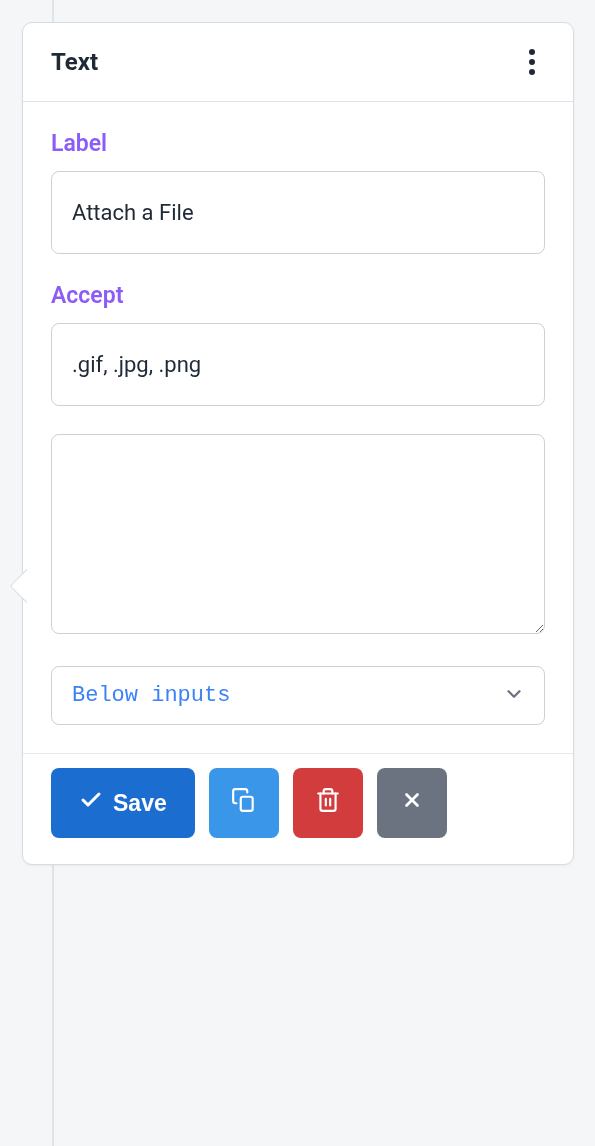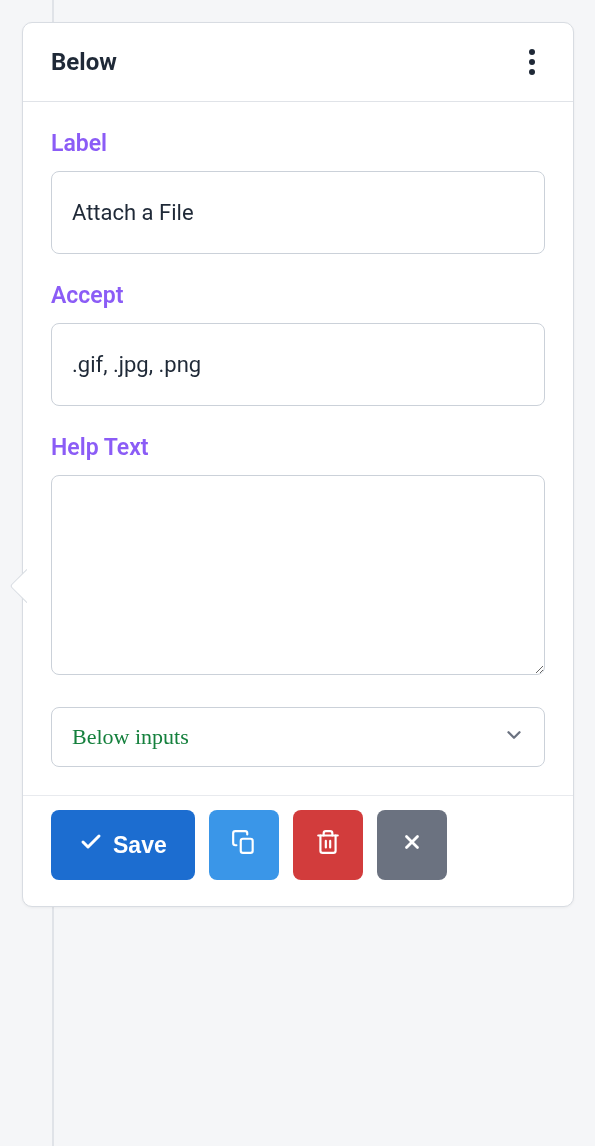--- a/index.html
+++ b/index.html
@@ -94,27 +94,27 @@
       resize: both;
     }
     .select-wrapper {
       position: relative;
       width: 100%;
     }
     .select-input {
       width: 100%;
       padding: 16px 50px 16px 20px;
       font-size: 22px;
-      color: #15803d;
+      color: #3b82f6;
       border: 1px solid #cbd1d9;
       border-radius: 8px;
       background: #ffffff;
       appearance: none;
       cursor: pointer;
-      font-family: Liberation Serif, serif;
+      font-family: Liberation Mono, monospace;
     }
     .chevron-icon {
       position: absolute;
       right: 20px;
       top: 50%;
       transform: translateY(-50%);
       pointer-events: none;
     }
     .panel-footer {
       padding: 14px 40px 26px 28px;
@@ -181,41 +181,40 @@
     }
   </style>
 </head>
 <body>
 
 <div class="vertical-line"></div>
 <div class="arrow-notch"></div>
 
 <div class="panel">
   <div class="panel-header">
-    <div class="panel-title">Below</div>
+    <div class="panel-title">Text</div>
     <div class="kebab-icon">
       <div class="kebab-dot"></div>
       <div class="kebab-dot"></div>
       <div class="kebab-dot"></div>
     </div>
   </div>
 
   <div class="panel-body">
     <div class="field-group">
       <label class="field-label">Label</label>
       <input type="text" class="text-input" value="Attach a File" style="">
     </div>
 
     <div class="field-group">
       <label class="field-label">Accept</label>
       <input type="text" class="text-input" value=".gif, .jpg, .png" style="">
     </div>
 
     <div class="field-group">
-      <label class="field-label">Help Text</label>
       <textarea class="textarea-input" style=""></textarea>
     </div>
 
     <div class="field-group">
       <div class="select-wrapper">
         <div class="select-input">Below inputs</div>
         <span class="chevron-icon">
           <svg width="22" height="22" viewBox="0 0 24 24" fill="none" stroke="#6b7280" stroke-width="2.5" stroke-linecap="round" stroke-linejoin="round">
             <polyline points="6 9 12 15 18 9"></polyline>
           </svg>

